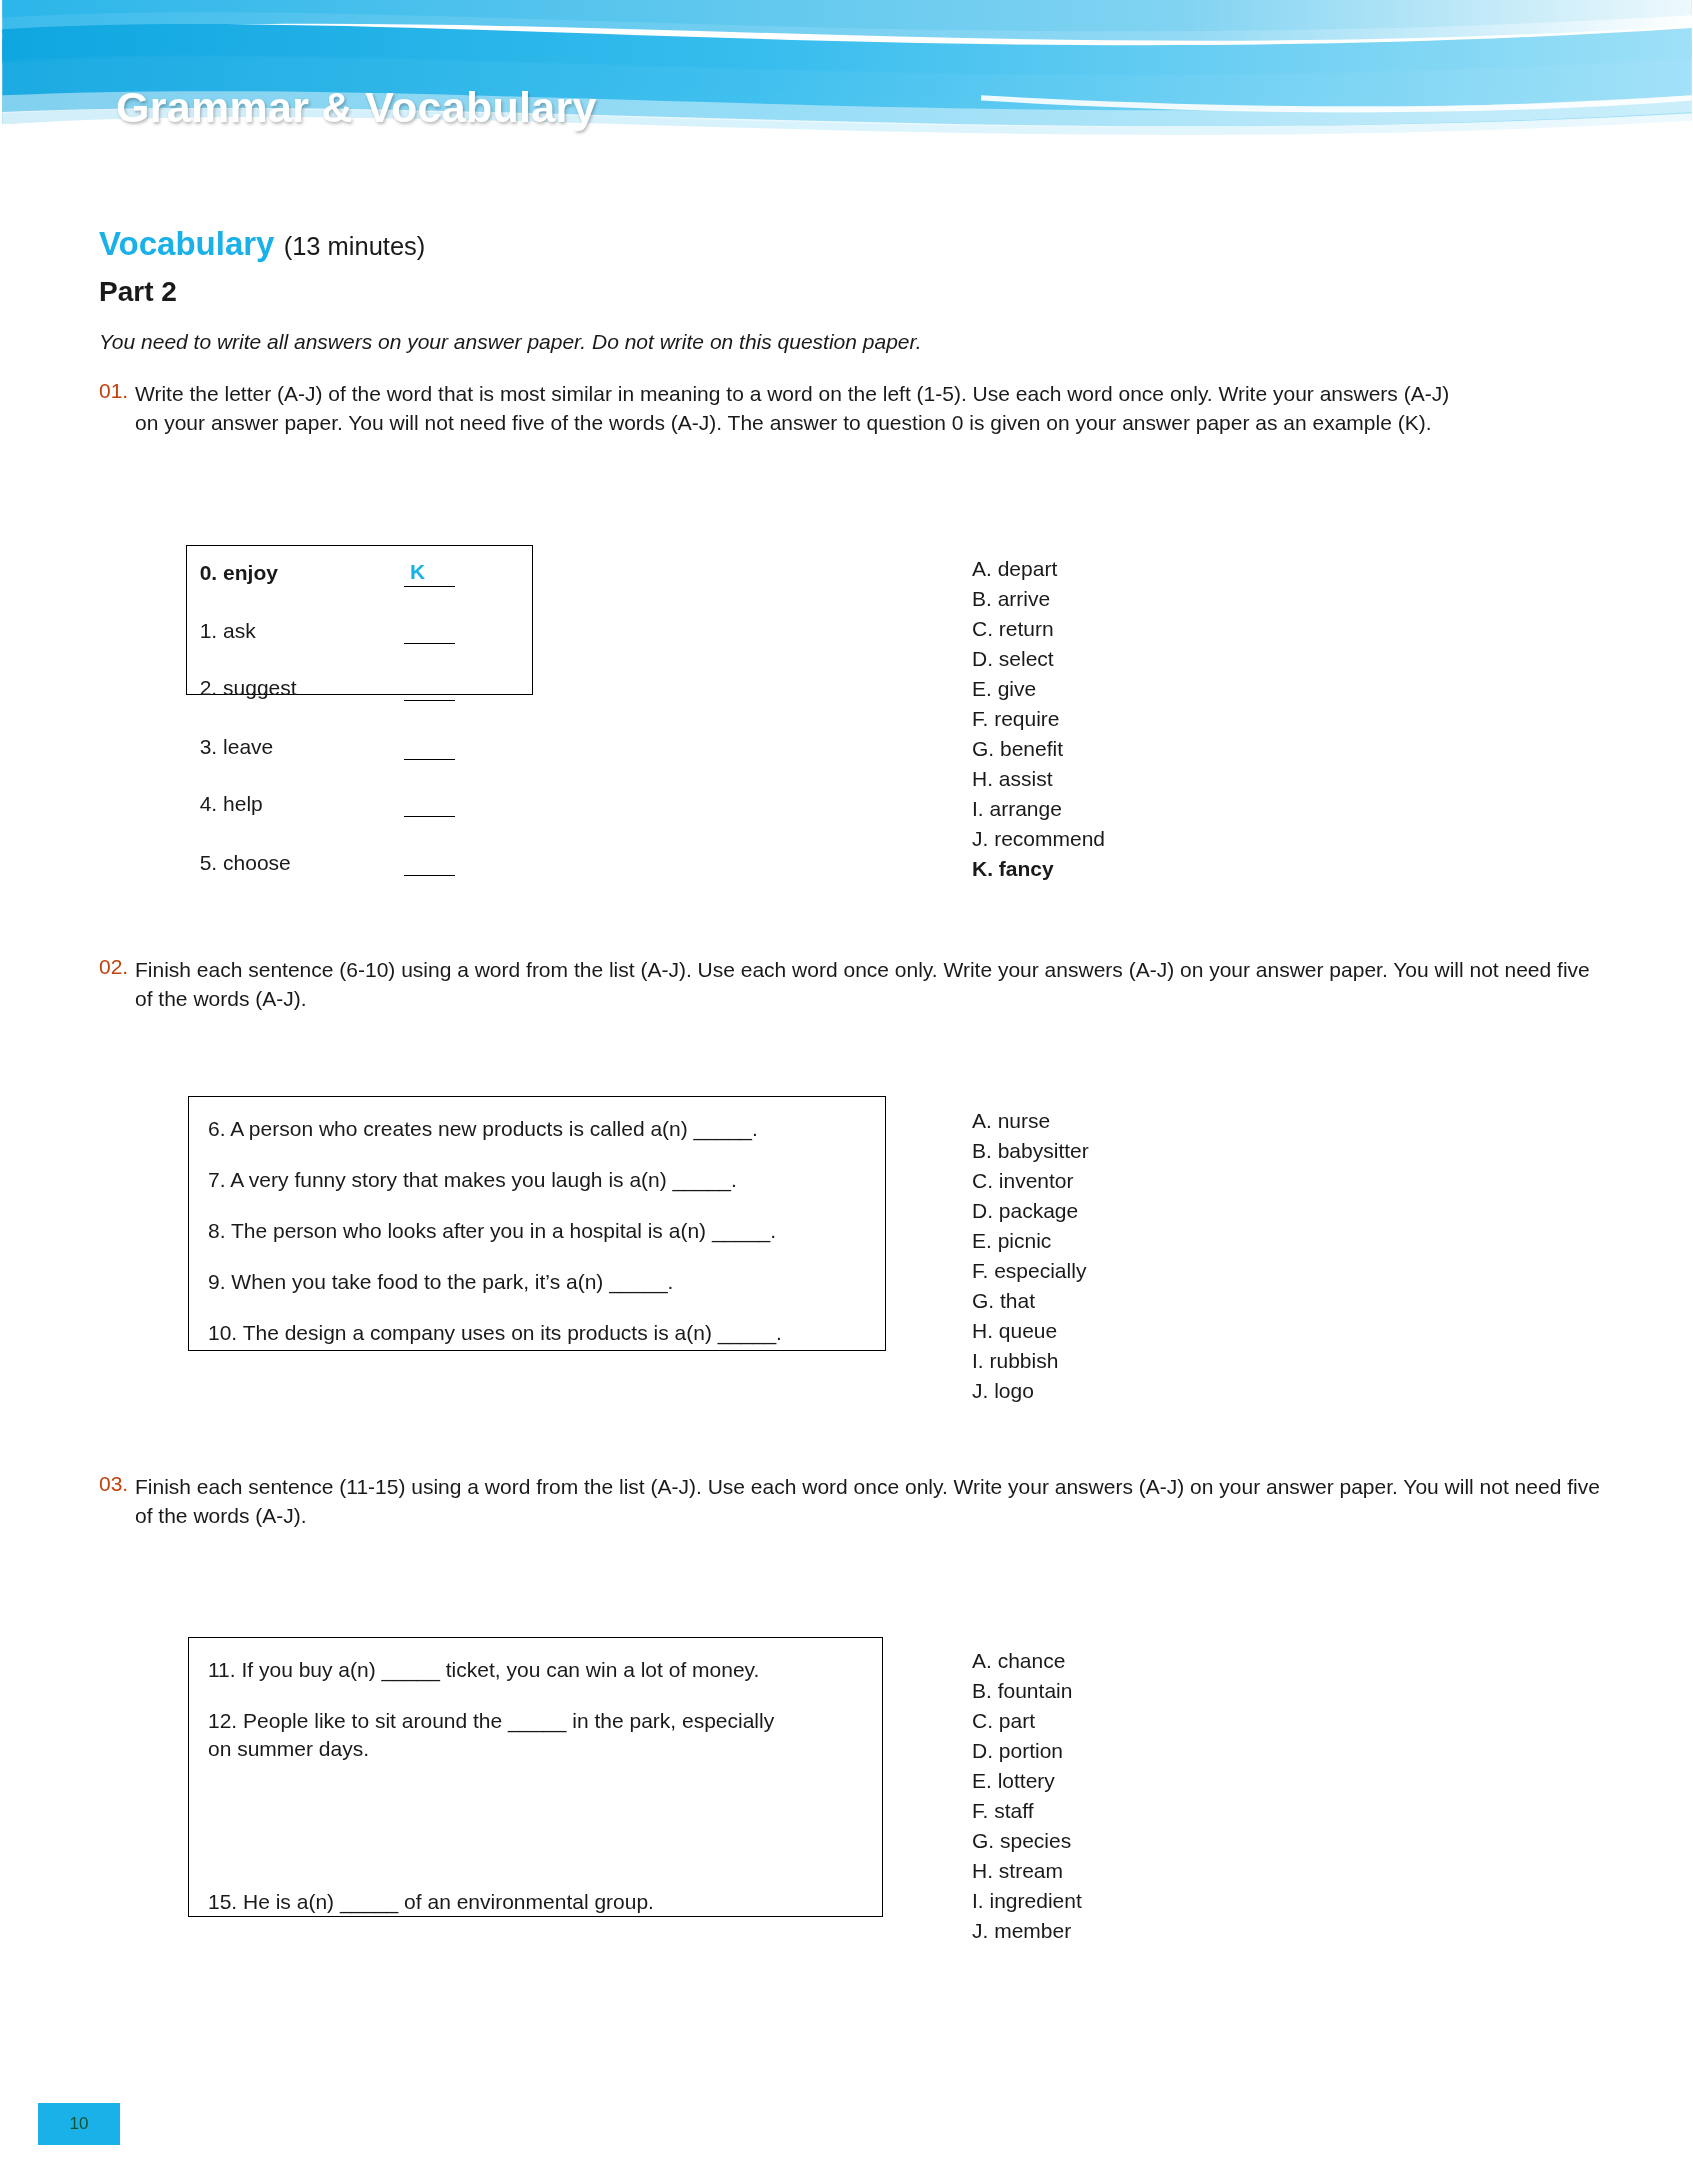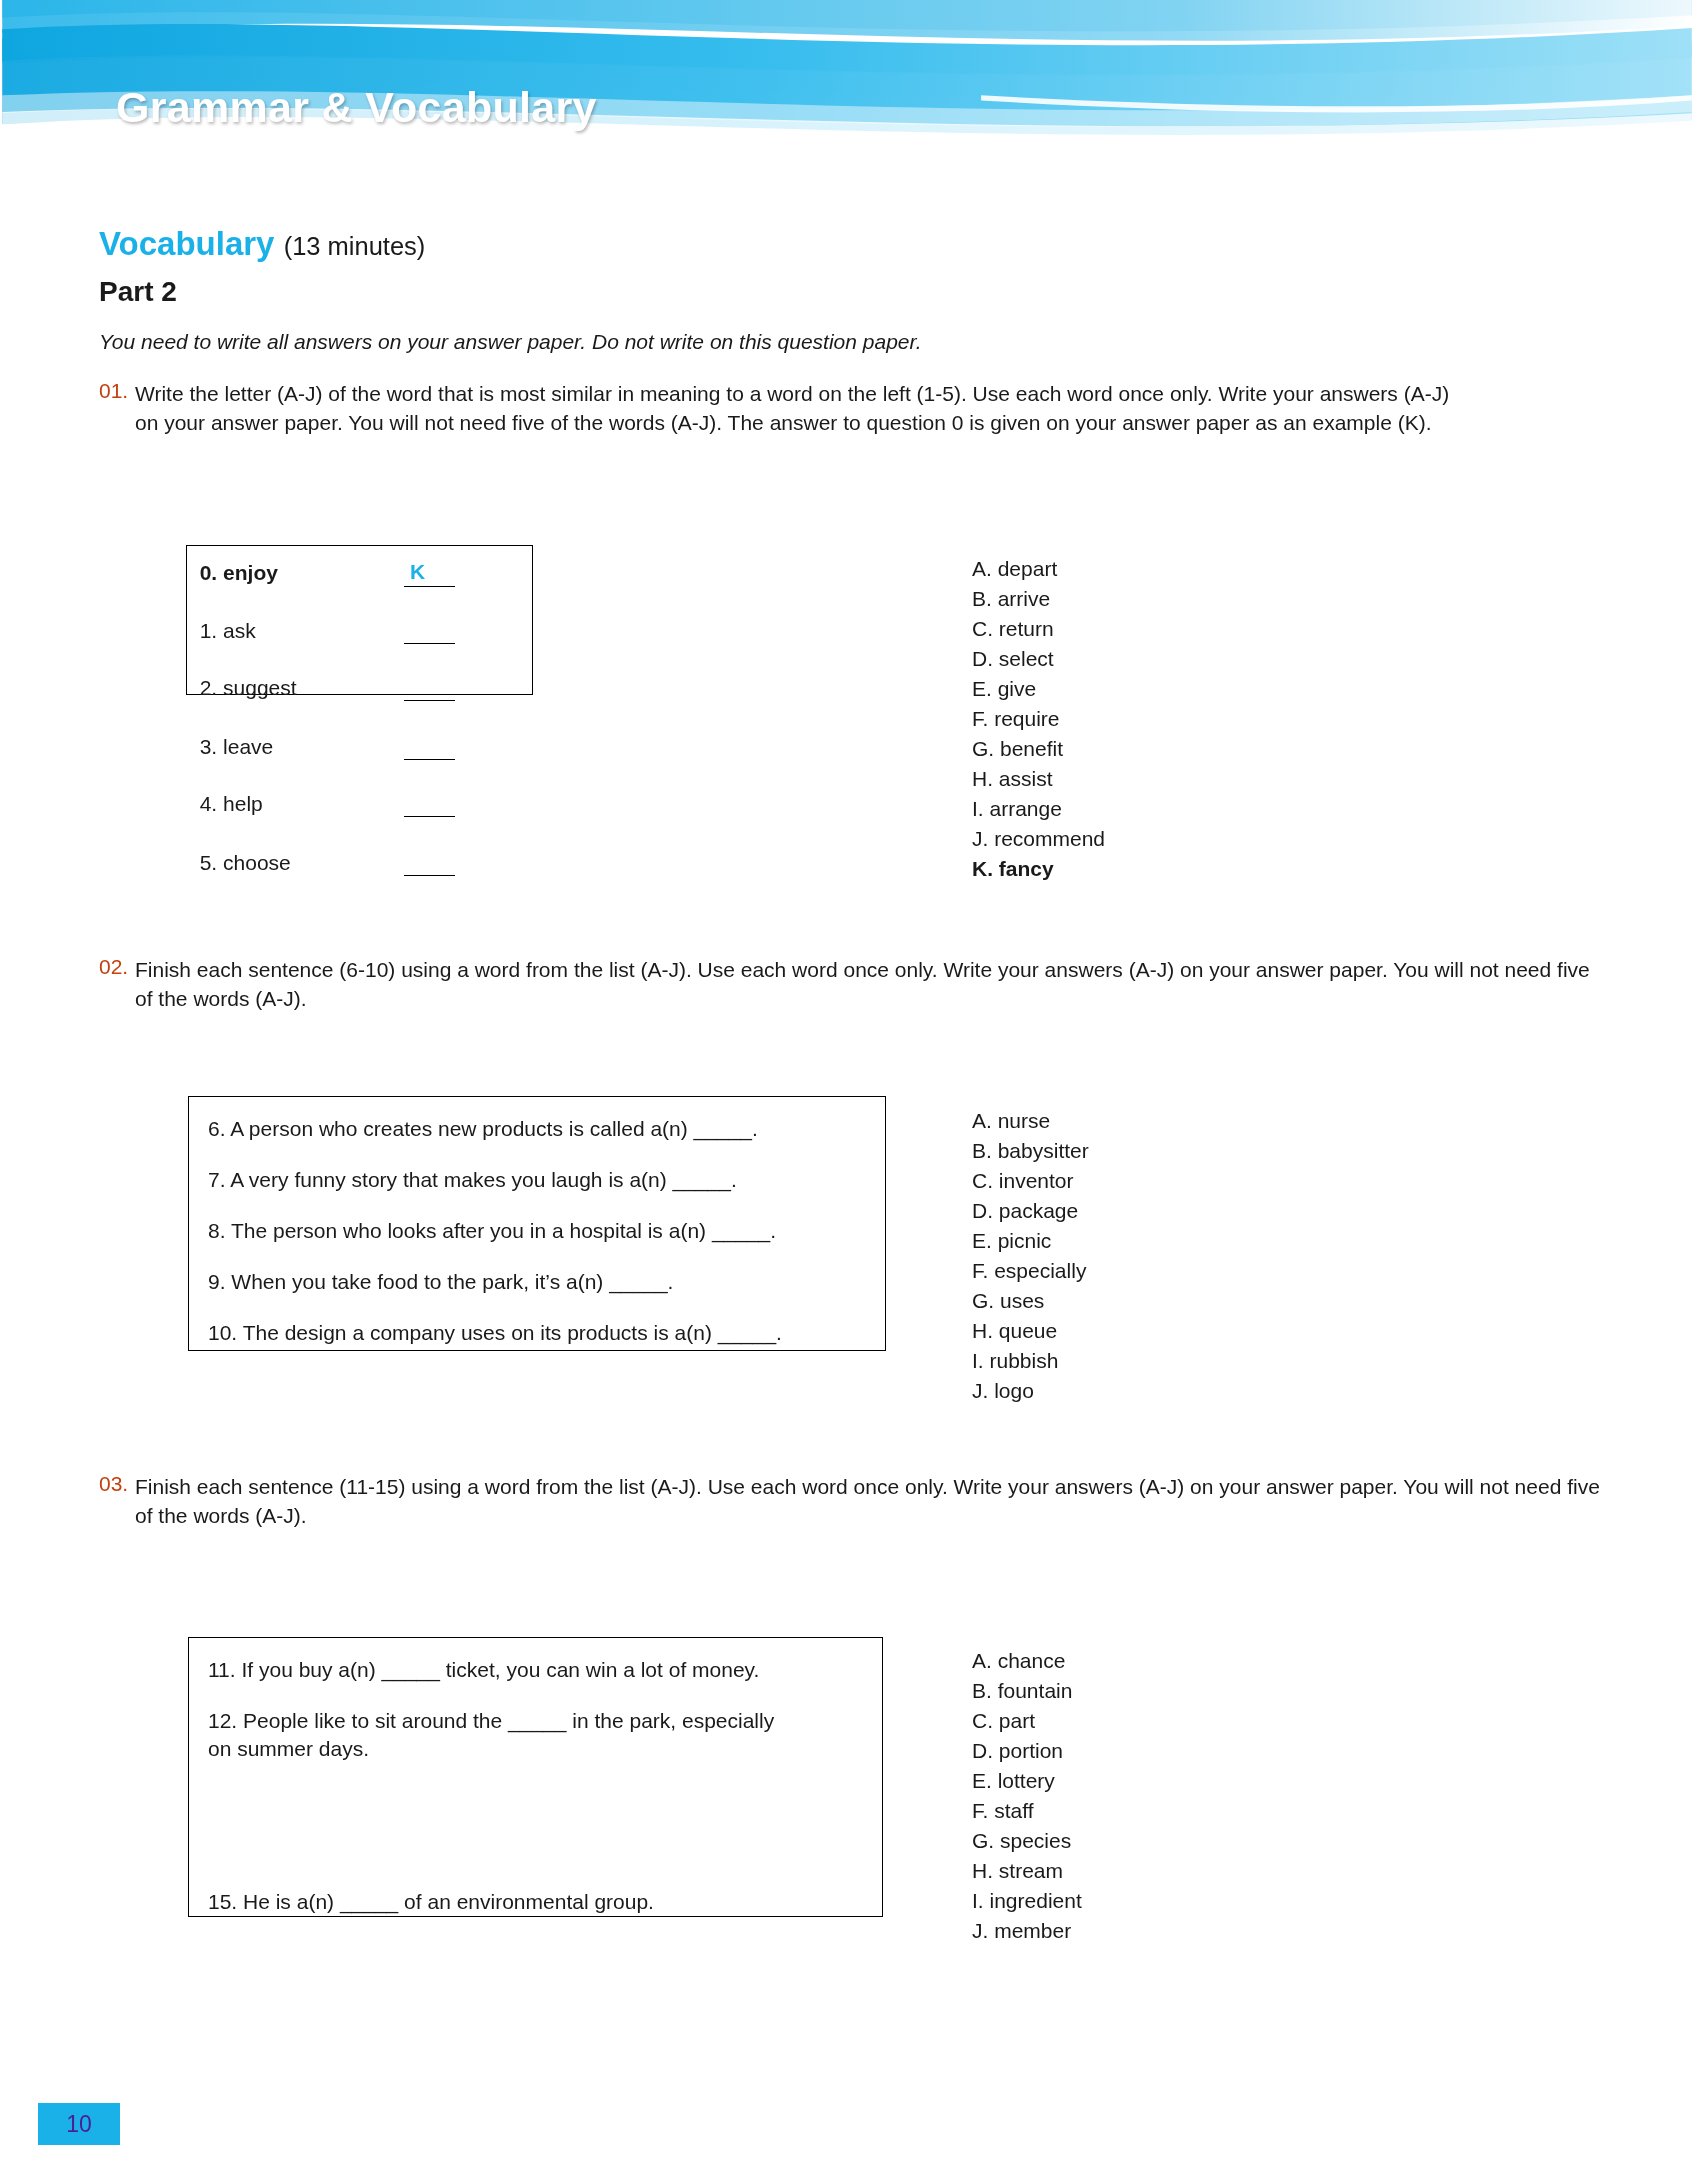--- a/index.html
+++ b/index.html
@@ -131,22 +131,22 @@
   .wordlist div.bold { font-weight: bold; }
 
   
   .footer-tab {
     position: absolute;
     left: 38px;
     top: 2103px;
     width: 82px;
     height: 42px;
     background: #1ab0e8;
-    color: #4c1d95;
-    font-size: 23px;
+    color: #14532d;
+    font-size: 17px;
     display: flex;
     align-items: center;
     justify-content: center;
   }
 </style>
 </head>
 <body>
 
 <div class="banner">
   <svg width="1694" height="164" viewBox="0 0 2658 258" xmlns="http://www.w3.org/2000/svg">
@@ -252,21 +252,21 @@
     <div class="sentence-row" style="left:19px; top:222px; width:663px;">10. The design a company uses on its products is a(n) _____.</div>
   </div>
 
   <div class="wordlist" style="left:972px; top:942px;">
     <div>A. nurse</div>
     <div>B. babysitter</div>
     <div>C. inventor</div>
     <div>D. package</div>
     <div>E. picnic</div>
     <div>F. especially</div>
-    <div>G. uses</div>
+    <div>G. that</div>
     <div>H. queue</div>
     <div>I. rubbish</div>
     <div>J. logo</div>
   </div>
 
   <div class="qnum" style="left:99px; top:1308px;">03.</div>
   <div class="qtext" style="left:135px; top:1308px; width:1472px;">Finish each sentence (11-15) using a word from the list (A-J). Use each word once only. Write your answers (A-J) on your answer paper. You will not need five of the words (A-J).</div>
 
   <div class="qbox" style="left:188px; top:1473px; width:695px; height:280px;">
     <div class="sentence-row" style="left:19px; top:18px; width:663px;">11. If you buy a(n) _____ ticket, you can win a lot of money.</div>

